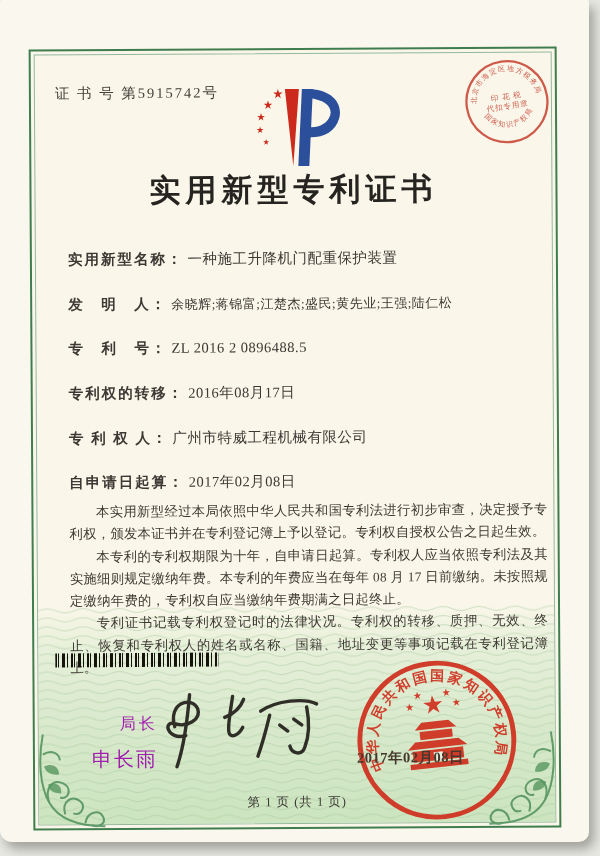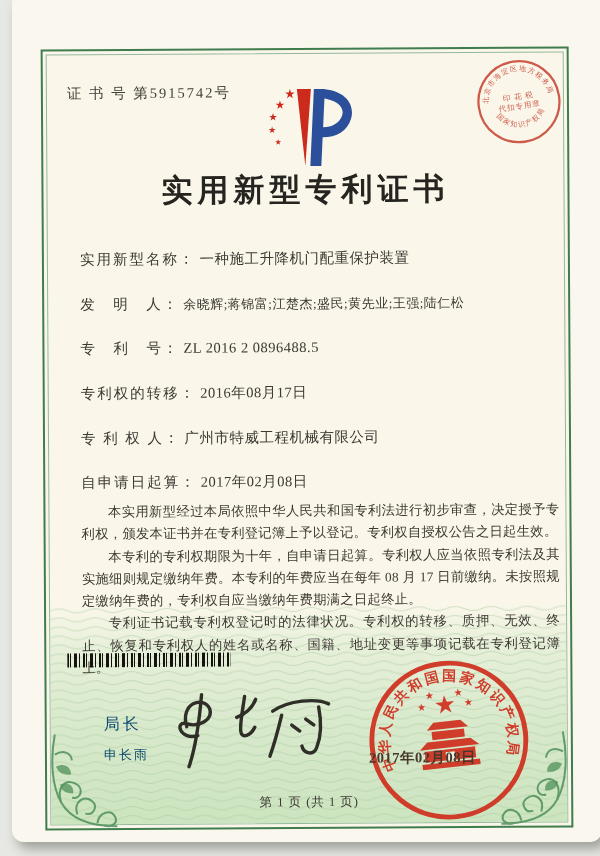--- a/index.html
+++ b/index.html
@@ -1,43 +1,43 @@
 <!DOCTYPE html>
 <html><head>
 <meta charset="utf-8">
 <style>
   html,body{margin:0;padding:0;}
   body{width:600px;height:856px;overflow:hidden;background:#e7e7e3;font-family:"Liberation Serif","DejaVu Serif",serif;}
   .scan{position:relative;width:600px;height:856px;background:linear-gradient(135deg,#fcfcfa 70%,#ececе8 100%);}
-  .paper{position:absolute;left:12px;top:0;width:589px;height:842px;background:#faf8ee;
+  .paper{position:absolute;left:0;top:0;width:589px;height:842px;background:#faf8ee;
          border-radius:2px 2px 10px 12px;box-shadow:5px 7px 11px rgba(95,95,88,.5);}
   .frame{position:absolute;left:31px;top:48px;width:524px;height:777px;border:2px solid #3f7d4f;
          transform:rotate(-0.35deg);background:#faf7ea;}
   .frame-inner{position:absolute;inset:3px;border:1px solid #93b89d;pointer-events:none;}
   
   .green-band{position:absolute;left:4px;right:4px;bottom:4px;height:218px;
       background:linear-gradient(180deg,rgba(221,237,212,0) 0%,rgba(214,233,203,.55) 20%,rgba(206,229,194,.8) 60%,rgba(199,226,187,.9) 100%);}
   .band-waves{position:absolute;inset:0;width:100%;height:100%;opacity:.55;}
   .cert-no{position:absolute;left:24px;top:33px;font-size:14.5px;letter-spacing:2px;color:#44403a;}
   .logo{position:absolute;left:214px;top:36px;width:96px;height:84px;}
   .title{position:absolute;left:0;right:0;top:119px;text-align:center;font-size:31px;font-weight:700;
          letter-spacing:5px;color:#262420;}
   .fields{position:absolute;left:36px;right:16px;top:0;}
   .frow{position:absolute;left:0;right:0;font-size:14.5px;color:#3c3833;white-space:nowrap;}
-  .frow .f-label{letter-spacing:2px;}
+  .frow .f-label{letter-spacing:2px;font-weight:bold;}
   .frow .f-value{margin-left:4px;letter-spacing:.5px;}
   .frow.r0{top:199px}.frow.r1{top:244px}.frow.r2{top:288px}.frow.r3{top:333px}.frow.r4{top:378px}.frow.r5{top:422px}
   .frow.r1 .f-value{font-size:13px;}
   .paras{position:absolute;left:36px;width:478px;top:450px;color:#3e3a33;}
   .paras p{margin:0;font-size:13.3px;line-height:22.3px;text-align:justify;text-indent:2em;letter-spacing:.3px;}
   .barcode{position:absolute;left:21px;top:602px;width:163px;height:14px;z-index:2;
       background:repeating-linear-gradient(90deg,#16130f 0 2px,rgba(0,0,0,0) 2px 3px,#16130f 3px 4px,rgba(0,0,0,0) 4px 7px,#16130f 7px 10px,rgba(0,0,0,0) 10px 12px,#16130f 12px 13px,rgba(0,0,0,0) 13px 16px);}
-  .signer{position:absolute;left:57px;top:663px;z-index:2;color:#0c4a6e;}
+  .signer{position:absolute;left:57px;top:663px;z-index:2;color:#a21caf;text-align:right;}
   .signer .s-title{font-size:16px;letter-spacing:3px;}
-  .signer .s-name{font-size:13px;letter-spacing:2px;margin-top:11px;}
+  .signer .s-name{font-size:20px;letter-spacing:2px;margin-top:11px;}
   .signature{position:absolute;left:110px;top:636px;width:190px;height:88px;z-index:3;}
   .seal-main{position:absolute;left:316px;top:605px;width:172px;height:172px;z-index:3;opacity:.93;transform:rotate(-6deg);}
   .seal-date{position:absolute;left:322px;top:699px;z-index:4;font-size:14.5px;letter-spacing:.5px;color:#46382c;font-weight:600;}
   .seal-tax{position:absolute;left:432px;top:9px;width:88px;height:88px;opacity:.88;transform:rotate(-8deg);z-index:2;}
   .footer{position:absolute;left:0;right:0;top:744px;text-align:center;font-size:12.5px;letter-spacing:1px;color:#3b3a34;z-index:2;}
   .orn{position:absolute;bottom:0;width:90px;height:102px;z-index:1;}
   .orn.left{left:0;}
   .orn.right{right:0;transform:scaleX(-1);}
 </style>
 </head>

